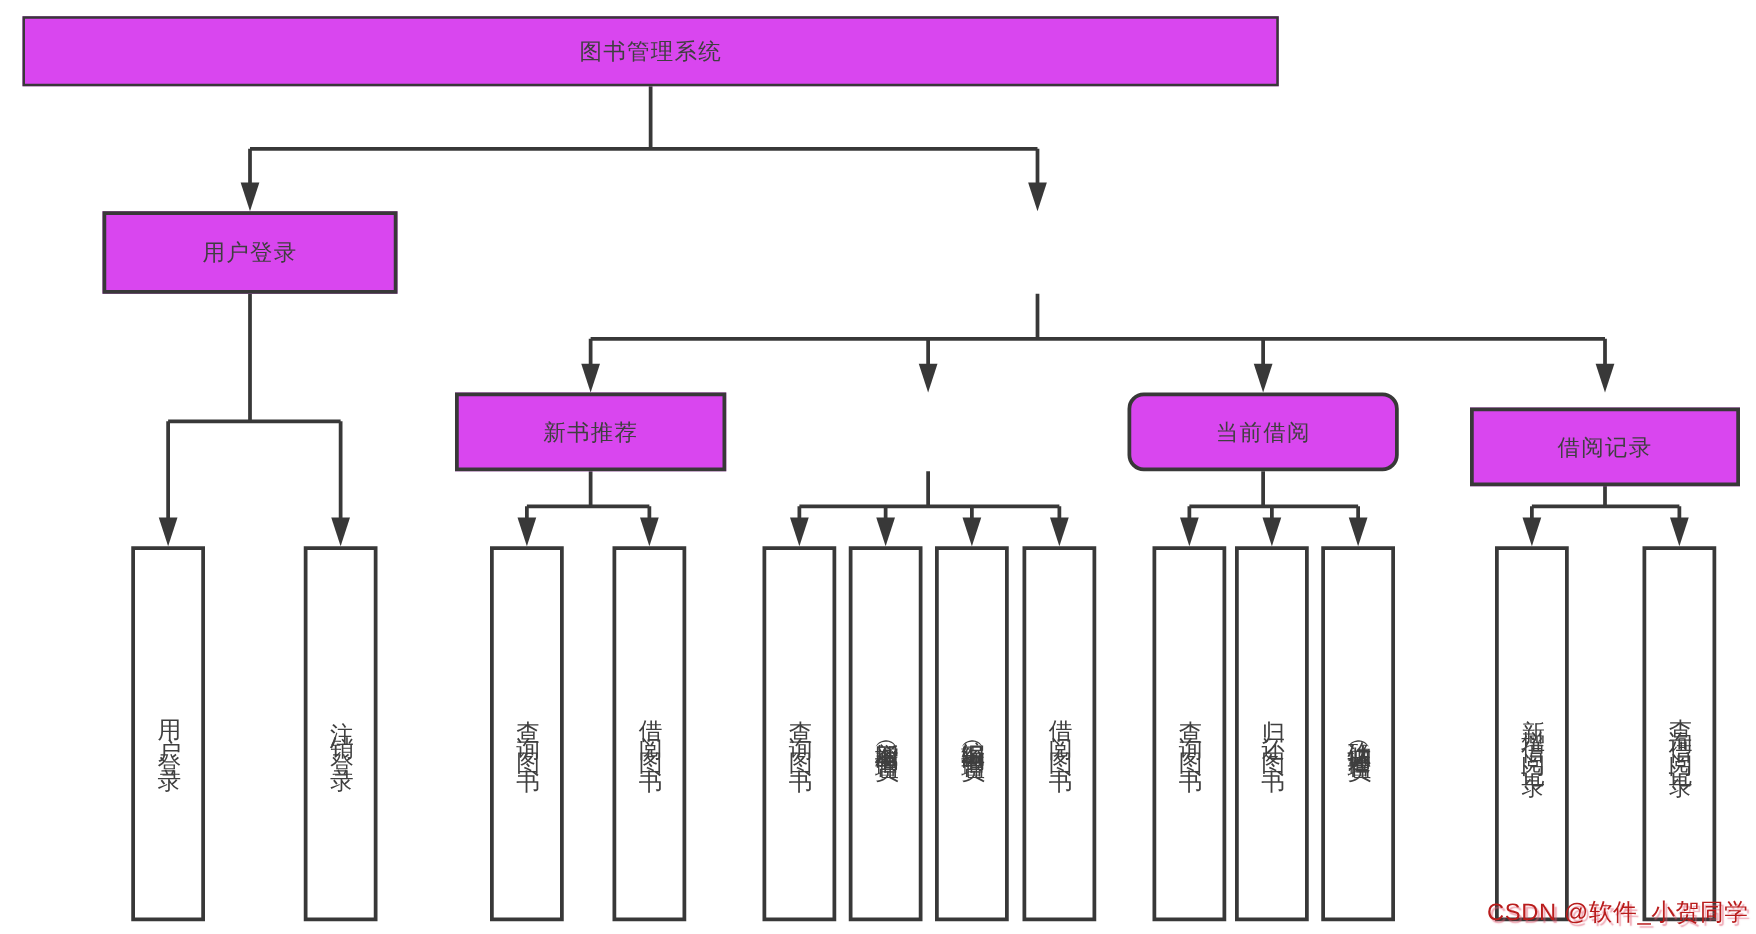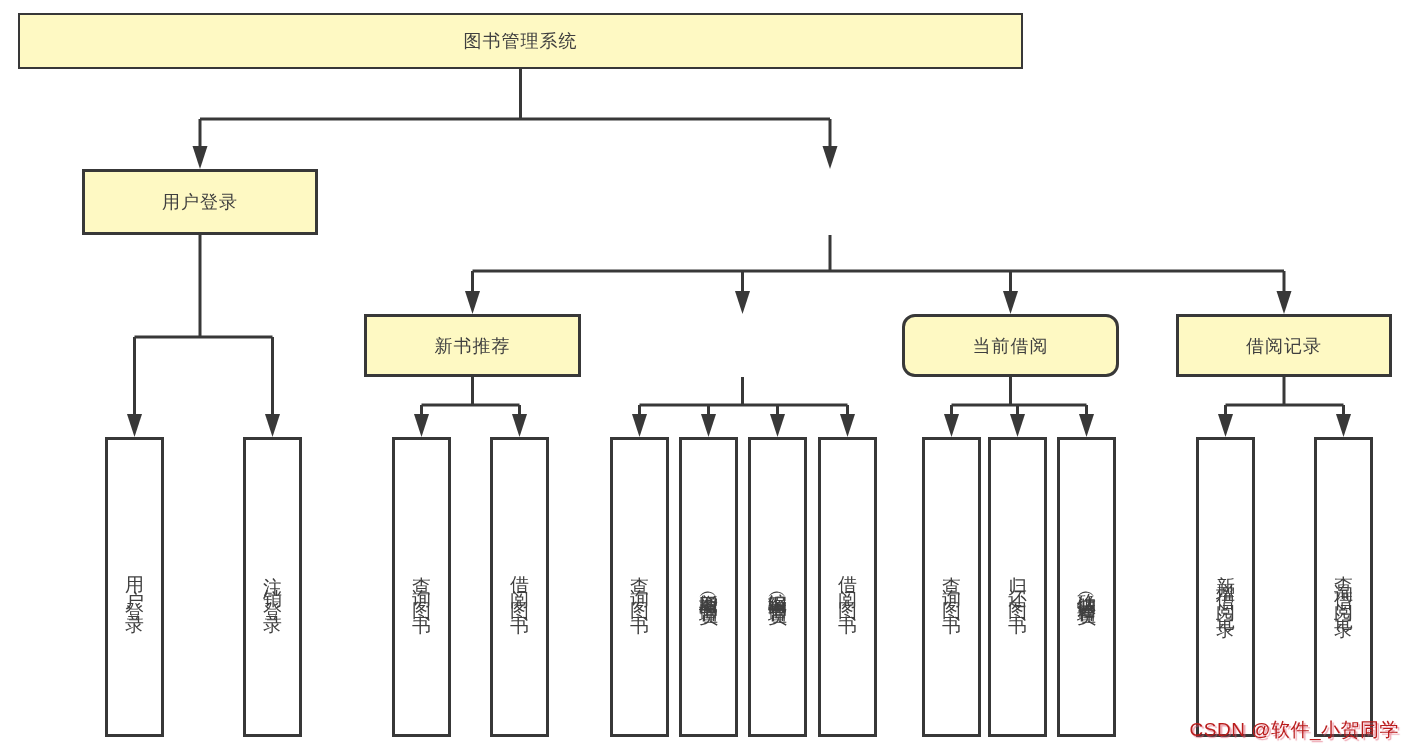--- a/index.html
+++ b/index.html
@@ -15,21 +15,21 @@
   #connectors {
     position: absolute;
     left: 0; top: 0;
     width: 1405px; height: 747px;
     pointer-events: none;
   }
   .hbox {
     position: absolute;
     box-sizing: border-box;
     border: 3px solid #383838;
-    background: #fef9c3;
+    background: #d946ef;
     display: flex;
     align-items: center;
     justify-content: center;
     font-size: 18px;
     letter-spacing: 1px;
     color: #3f3f3f;
   }
   .hbox.root { border-width: 2px; }
   .vbox {
     position: absolute;
@@ -133,21 +133,21 @@
       <polygon points="1336,414 1351,414 1343.5,437"></polygon>
     </g>
   </svg>
 
   <div class="hbox root" style="left:18px; top:13px; width:1005px; height:56px;">图书管理系统</div>
 
   <div class="hbox" style="left:82px; top:169px; width:236px; height:66px;">用户登录</div>
 
   <div class="hbox" style="left:364px; top:314px; width:217px; height:63px;">新书推荐</div>
   <div class="hbox" style="left:902px; top:314px; width:217px; height:63px;border-radius:13px;">当前借阅</div>
-  <div class="hbox" style="left:1176px; top:314px; width:216px; height:63px;">借阅记录</div>
+  <div class="hbox" style="left:1176px; top:326px; width:216px; height:63px;">借阅记录</div>
 
   <div class="vbox" style="left:105px;">
     <span class="vtext v4">用户登录</span>
   </div>
   <div class="vbox" style="left:243px;">
     <span class="vtext v4">注销登录</span>
   </div>
 
   <div class="vbox" style="left:392px;">
     <span class="vtext v4">查询图书</span>

